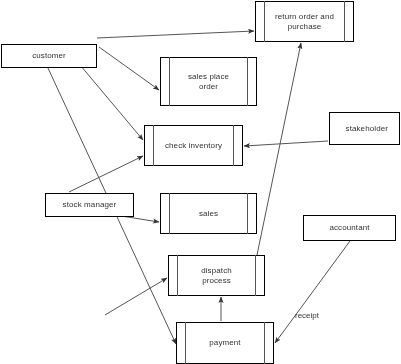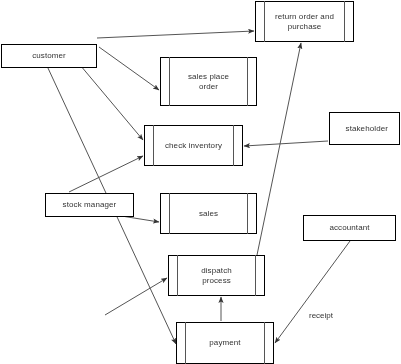--- a/index.html
+++ b/index.html
@@ -125,15 +125,15 @@
   <div class="node proc" style="left: 168px; top: 255px; width: 97px; height: 41px;">
     <span class="label">dispatch
 process</span>
   </div>
 
 
   <div class="node proc" style="left: 176px; top: 322px; width: 98px; height: 42px;">
     <span class="label">payment</span>
   </div>
 
-  <span class="edge-label" style="left: 309px; top: 311px; text-align: right;">receipt</span>
+  <span class="edge-label" style="left: 295px; top: 311px; text-align: right;">receipt</span>
 
 </div>
 
 </body></html>

